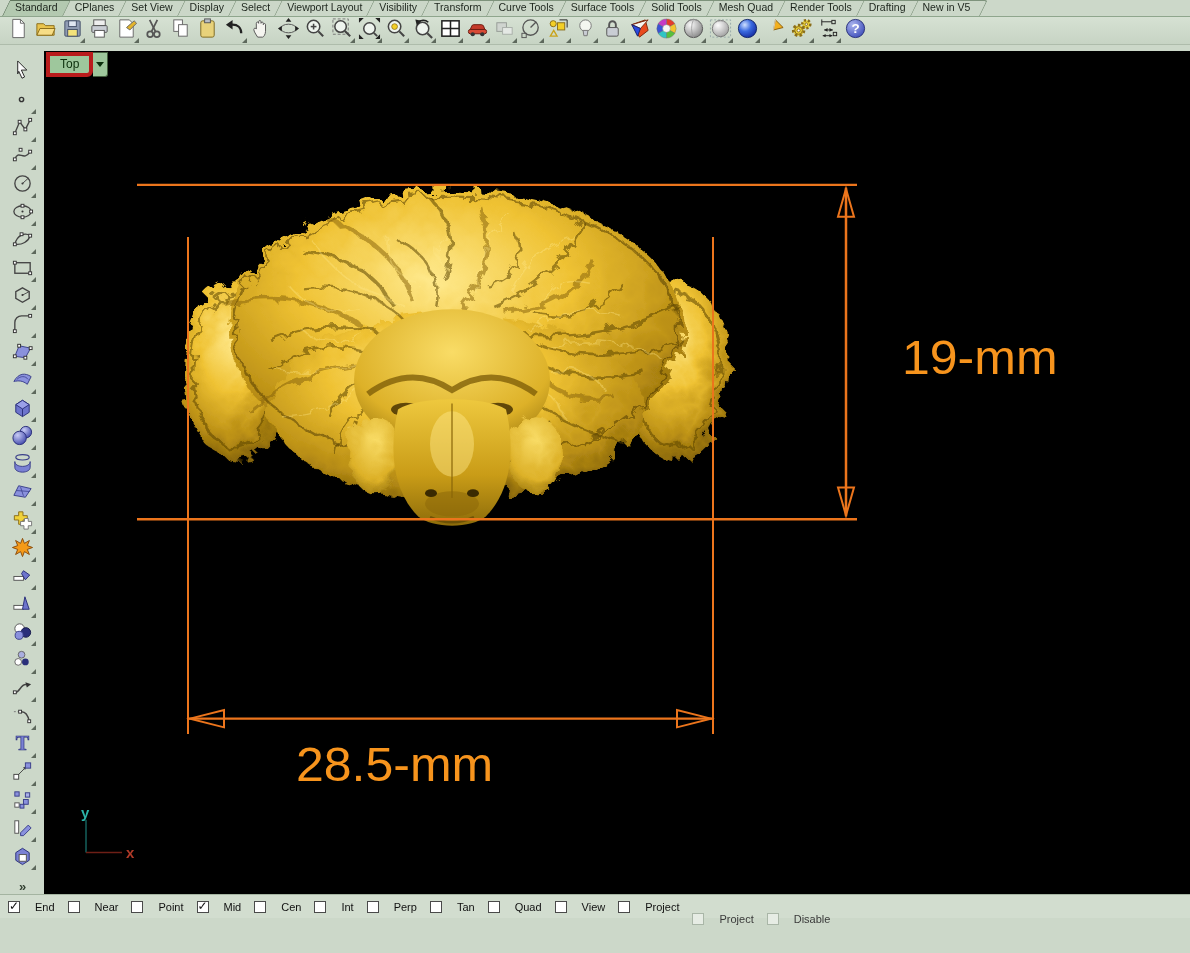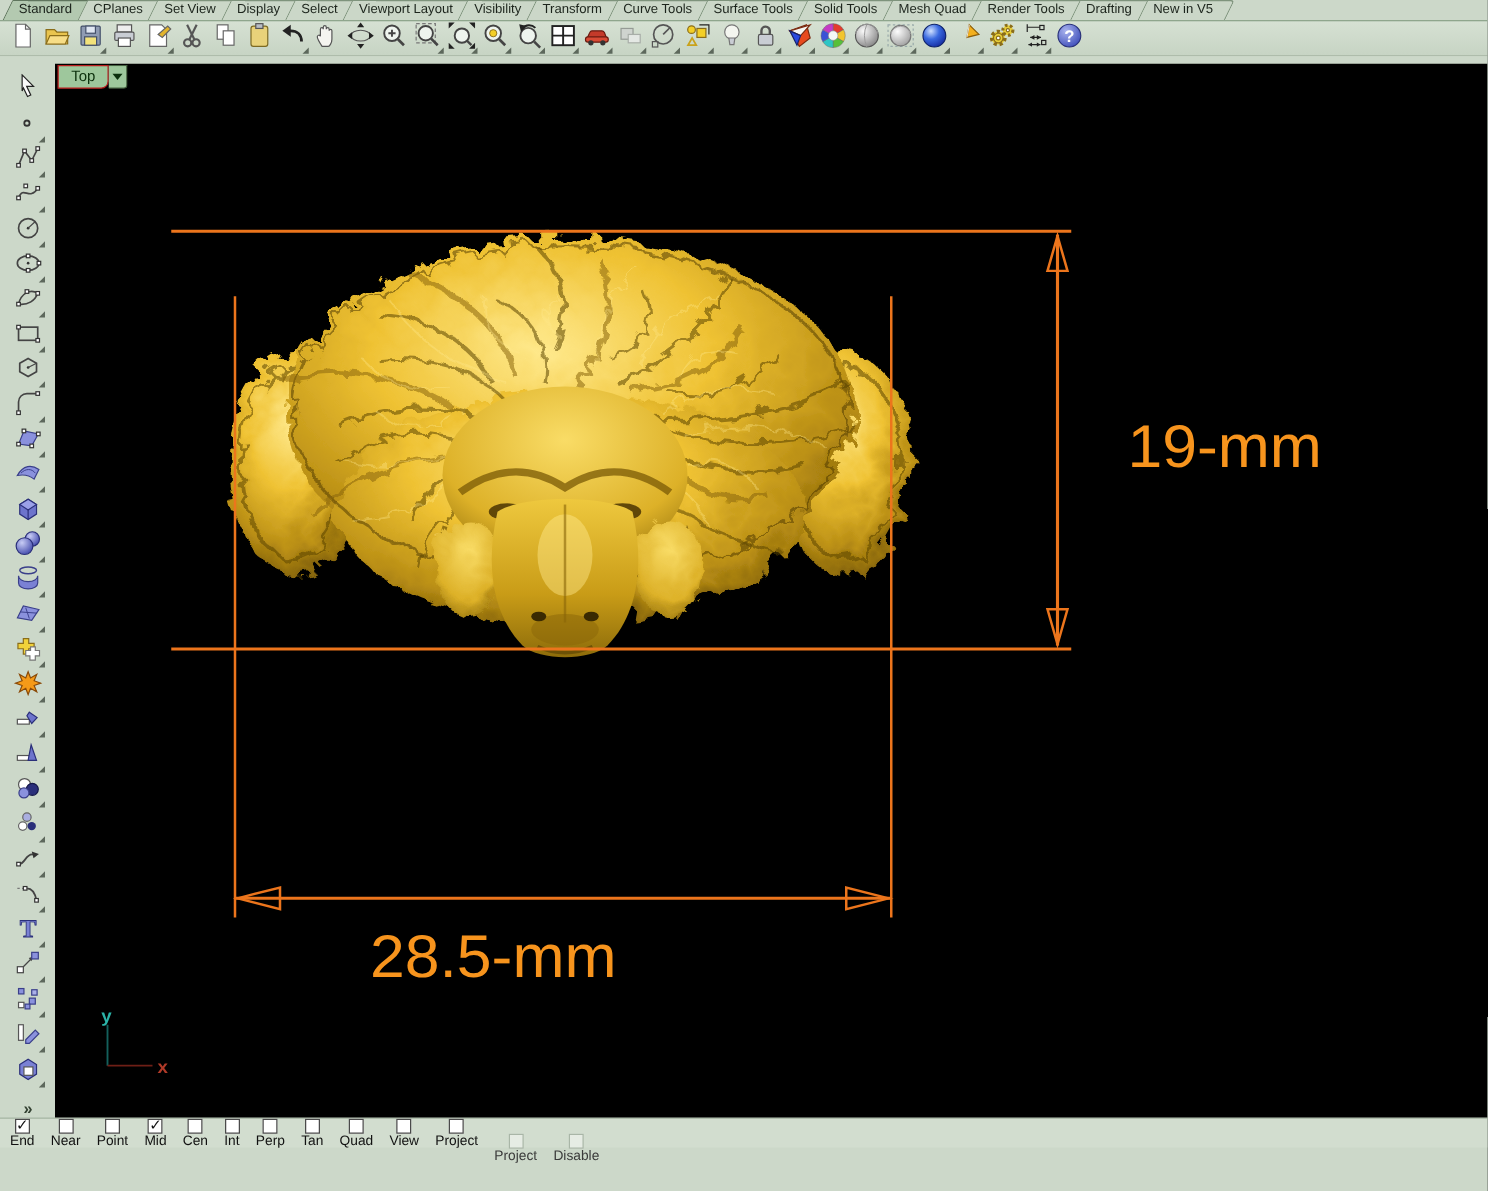--- a/index.html
+++ b/index.html
@@ -35,34 +35,34 @@
   .sbtn { position:relative; width:30px; height:28px; display:flex;
     align-items:center; justify-content:center; cursor:pointer; }
   .sbtn svg { width:23px; height:23px; }
   .sb-more { margin-top:8px; font-size:13px; font-weight:bold; color:#334132;
     cursor:pointer; letter-spacing:-1px; }
 
   .viewport { position:relative; flex:1; background:#000; }
   .scene { position:absolute; inset:0; width:100%; height:100%; }
 
   .vp-label { position:absolute; left:2px; top:1px; display:flex; z-index:3; }
-  .vp-label .name { background:#9ec79c; border:1px solid #b91c1c;
+  .vp-label .name { background:#9ec79c; border:4px solid #b91c1c;
     border-bottom-right-radius:6px; color:#0c300c; font-size:12px;
     padding:1px 10px 2px 10px; cursor:pointer; }
   .vp-label .dd { width:15px; background:#9ec79c; border:1px solid #44603f;
     border-left:none; display:flex; align-items:center; justify-content:center;
     cursor:pointer; border-bottom-right-radius:3px; }
   .vp-label .dd i { width:0; height:0; border-left:4px solid transparent;
     border-right:4px solid transparent; border-top:5px solid #0c300c; }
 
   
   .osnap { height:24px; background:#d2ddcf; border-top:1px solid #a4b4a1;
     display:flex; align-items:center; padding-left:8px; gap:13px; }
-  .osnap-item { display:flex; align-items:center; gap:0; font-size:11px;
-    color:#111; cursor:pointer;flex-direction:column; }
+  .osnap-item { display:flex; align-items:center; gap:15px; font-size:11px;
+    color:#111; cursor:pointer; }
   .osnap-item input { appearance:none; -webkit-appearance:none; width:12px; height:12px;
     border:1px solid #4a4a4a; background:#fff; margin:0; position:relative; cursor:pointer; }
   .osnap-item input:checked::after { content:"✓"; position:absolute; left:0px; top:-3px;
     font-size:12px; color:#111; }
   .osnap-item.disabled input { border-color:#a9b6a7; background:#e6ece4; }
   .osnap-item.disabled { color:#3a3a3a;margin-top:24px; }
 </style>
 </head>
 <body>
 

